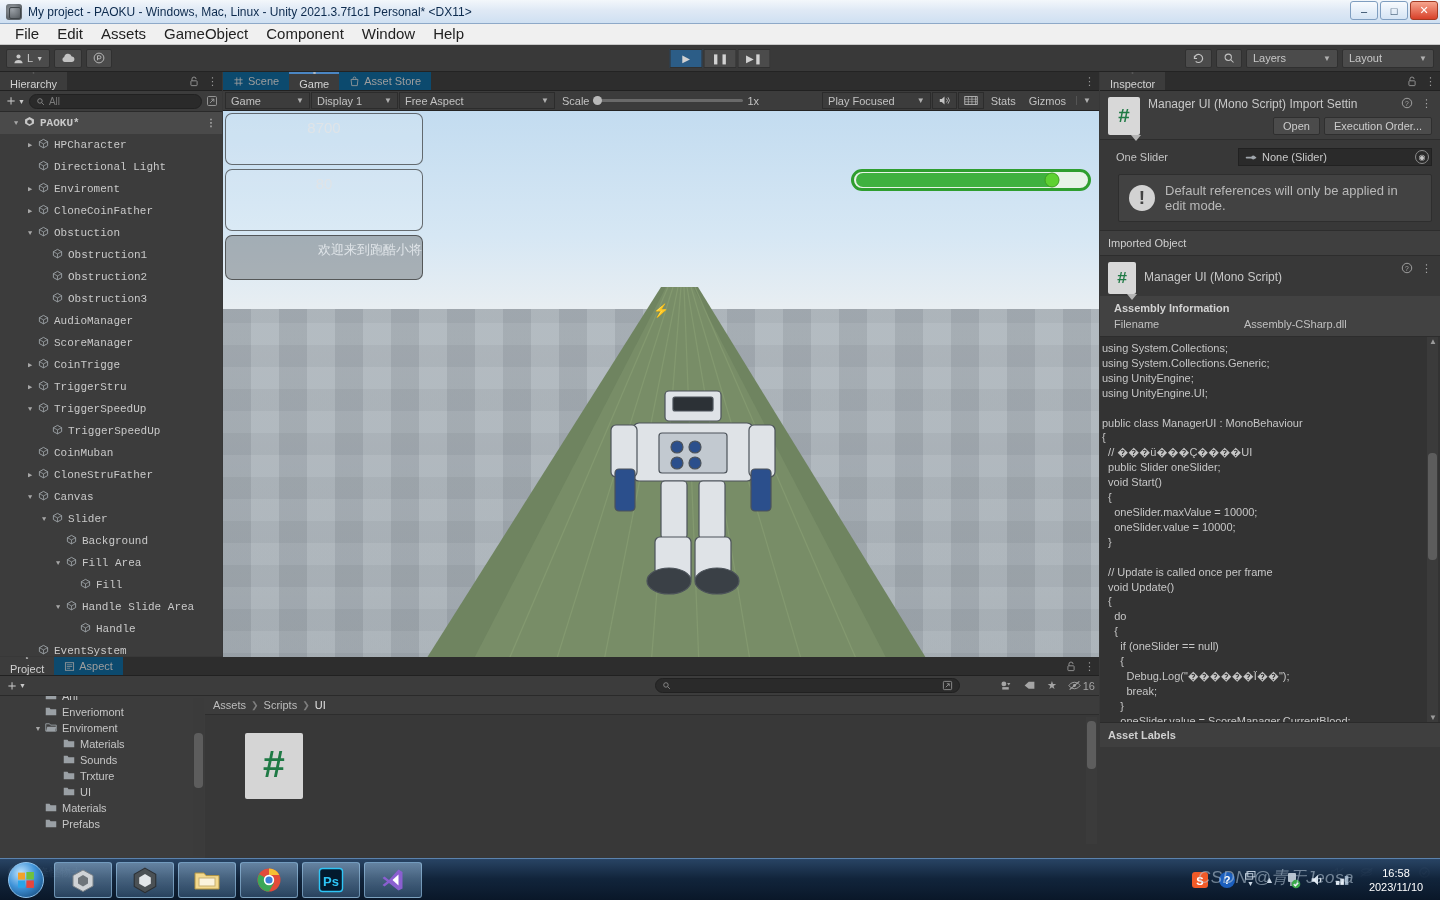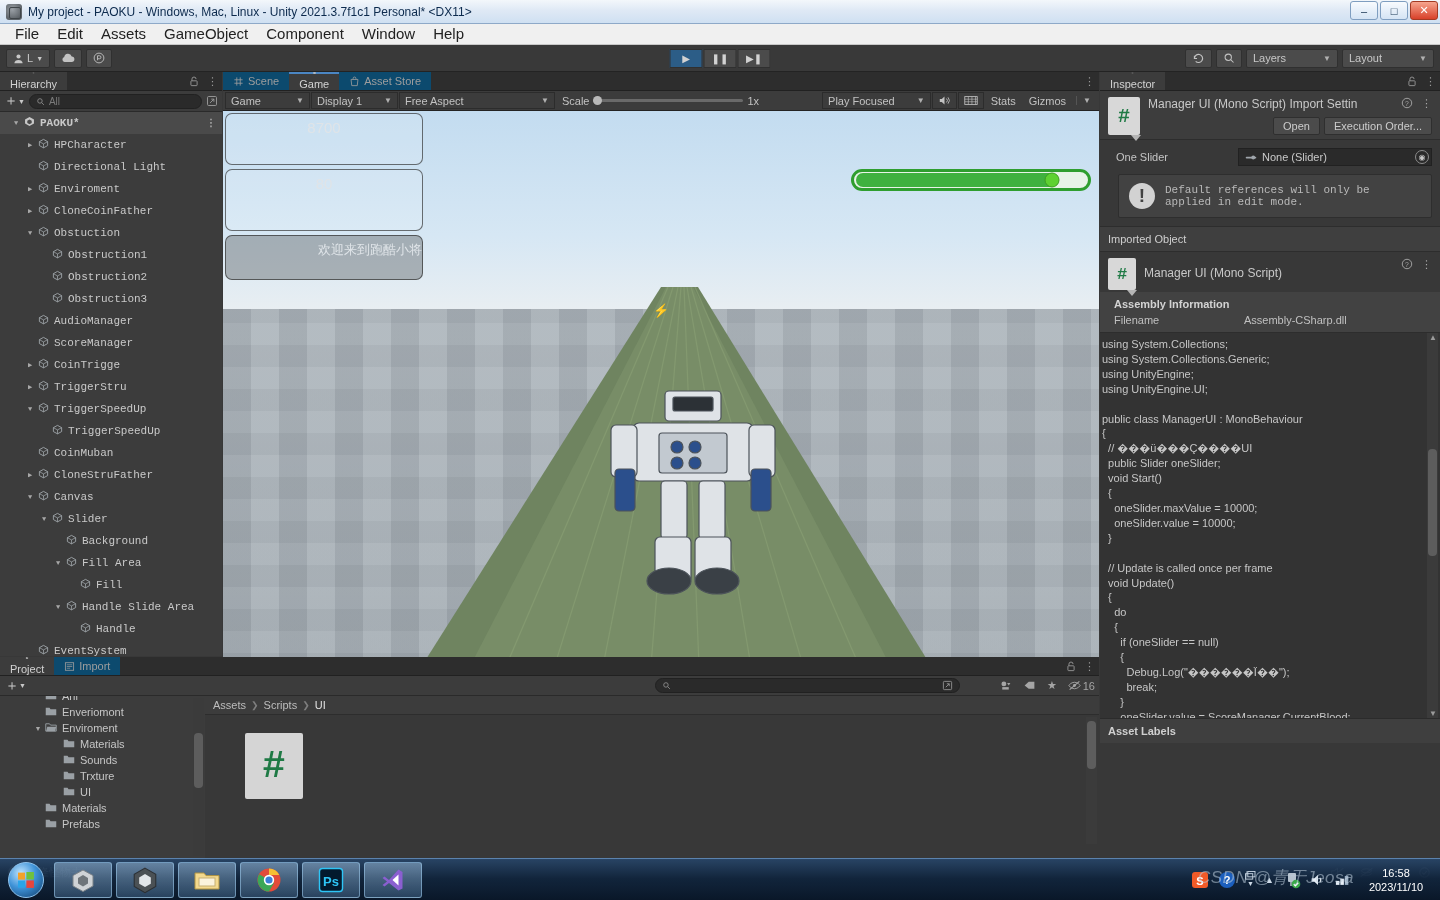--- a/index.html
+++ b/index.html
@@ -188,21 +188,21 @@
     border: 1px solid #8d8d8d; display:flex; align-items:center; justify-content:center; font-size:8px;
   }
   .helpbox {
     background: #424242; border: 1px solid #2e2e2e; border-radius: 2px;
     display: flex; align-items: center; gap: 10px; padding: 8px 10px; margin-left: 10px;
   }
   .helpbox .bang {
     width: 26px; height: 26px; border-radius: 50%; background: #d2d2d2; color: #424242;
     display: flex; align-items: center; justify-content: center; font-size: 19px; font-weight: bold; flex: none;
   }
-  .helpbox span { font-size: 11px; color: #b9b9b9; font-family: Liberation Mono, monospace; }
+  .helpbox span { font-size: 13px; color: #b9b9b9; }
   .section-bar { background: #3f3f3f; padding: 6px 8px; font-size: 11px; color: #cfcfcf; border-bottom: 1px solid #2d2d2d;}
   .asm-box { background: #424242; padding: 6px 14px; border-bottom: 1px solid #2d2d2d; }
   .asm-title { font-size: 11px; font-weight: bold; color: #d3d3d3; margin-bottom: 4px; }
   .asm-row { display: flex; font-size: 11px; color: #c0c0c0; }
   .asm-row .k { width: 130px; }
   #code-view {
     background: #333333; margin: 0; padding: 4px 0 4px 2px;
     height: 385px; overflow: hidden; position: relative;
   }
   #code-view pre {
@@ -892,21 +892,21 @@
         <svg class="ico-svg" width="12" height="10" viewBox="0 0 16 13">
             <path d="M1 2.2h5l1.4 1.8H15V12H1z" fill="#bdbdbd"></path>
           </svg>
         <span>Project</span>
       </div>
       <div class="panel-tab">
         <svg class="ico-svg" width="11" height="11" viewBox="0 0 16 16">
             <rect x="2" y="2.5" width="12" height="11" fill="none" stroke="#9d9d9d" stroke-width="1.2"></rect>
             <path d="M4 5.5h8M4 8h8M4 10.5h5" stroke="#9d9d9d" stroke-width="1"></path>
           </svg>
-        <span>Import</span>
+        <span>Aspect</span>
       </div>
       <div class="tab-icons">
         <span>
           <svg class="ico-svg" width="10" height="11" viewBox="0 0 14 16">
               <path d="M4 7V4.5a3 3 0 0 1 6 0" fill="none" stroke="#9a9a9a" stroke-width="1.3"></path>
               <rect x="2.5" y="7" width="9" height="7" rx="1" fill="none" stroke="#9a9a9a" stroke-width="1.3"></rect>
             </svg>
         </span>
         <span>⋮</span>
       </div>

